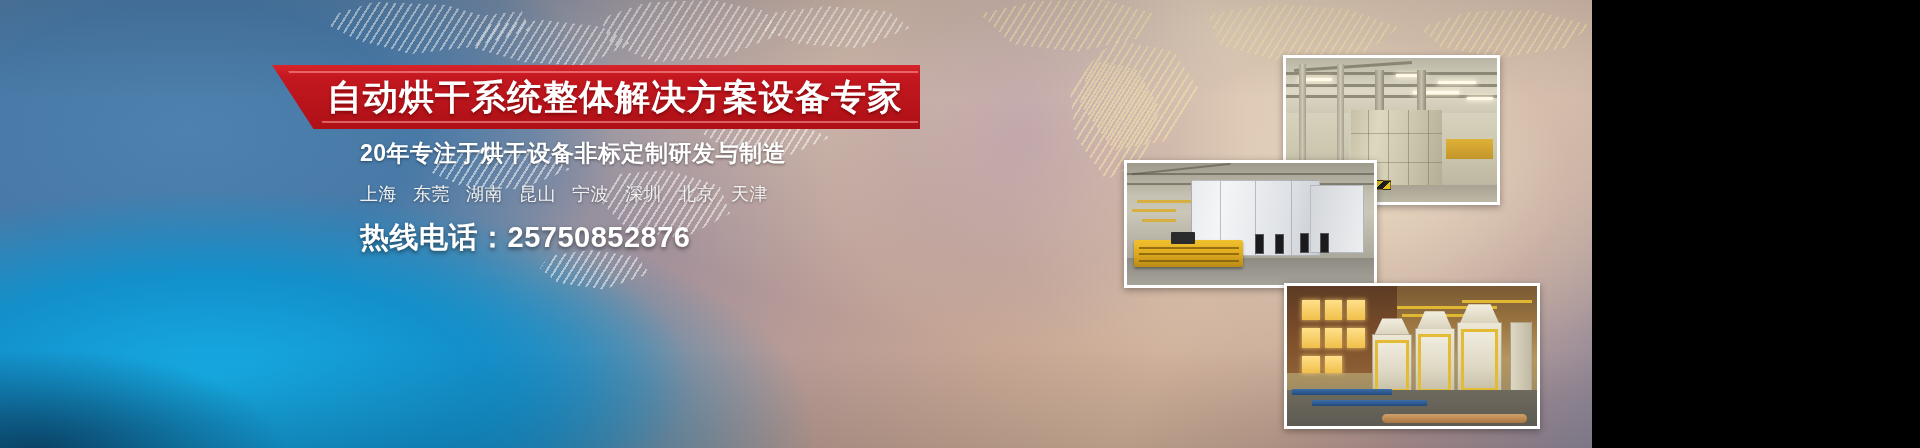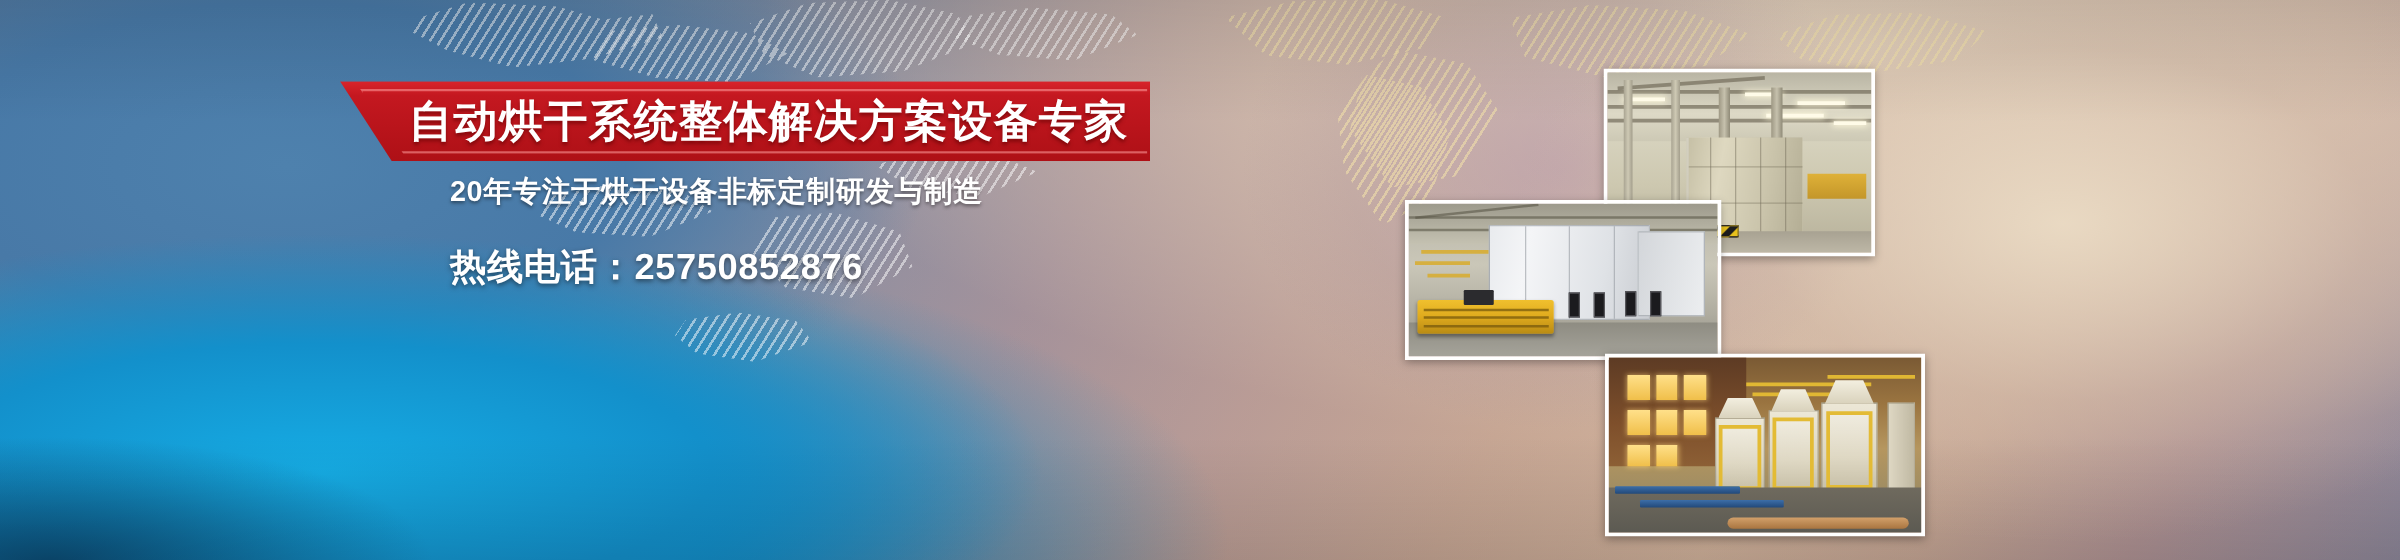--- a/index.html
+++ b/index.html
@@ -5,21 +5,21 @@
   * { box-sizing: border-box; margin: 0; padding: 0; }
   html, body {
     width: 1920px; height: 448px;
     overflow: hidden;
     font-family: "Liberation Sans", "DejaVu Sans", sans-serif;
     background: #000;
   }
 
   #banner {
     position: relative;
-    width: 1920px; height: 448px;
+    width: 1592px; height: 448px;
     overflow: hidden;
   }
 
   
   .bg-base {
     position: absolute; inset: 0;
     background:
       radial-gradient(ellipse 60% 90% at 14% 96%, #16a8e0 0%, #1287c0 26%, rgba(18,110,165,0) 62%),
       radial-gradient(ellipse 75% 120% at 78% 8%,  #e9d9c4 0%, #d6bfae 26%, rgba(190,160,150,0.25) 62%),
       linear-gradient(118deg,
@@ -495,20 +495,30 @@
     <div class="shape-outer hi"></div>
     <div class="inner-line"></div>
     <div class="headline">自动烘干系统整体解决方案设备专家</div>
   </div>
 
   <div class="textblock">
 
     <div class="line-sub">20年专注于烘干设备非标定制研发与制造</div>
 
     <div class="line-factory">
+      <span class="cities">
+        <span>上海</span>
+        <span>东莞</span>
+        <span>湖南</span>
+        <span>昆山</span>
+        <span>宁波</span>
+        <span>深圳</span>
+        <span>北京</span>
+        <span>天津</span>
+      </span>
     </div>
 
 
     <div class="line-phone">热线电话：25750852876</div>
   </div>
 
   <div class="bg-vignette"></div>
 </div>
 
 </body></html>

